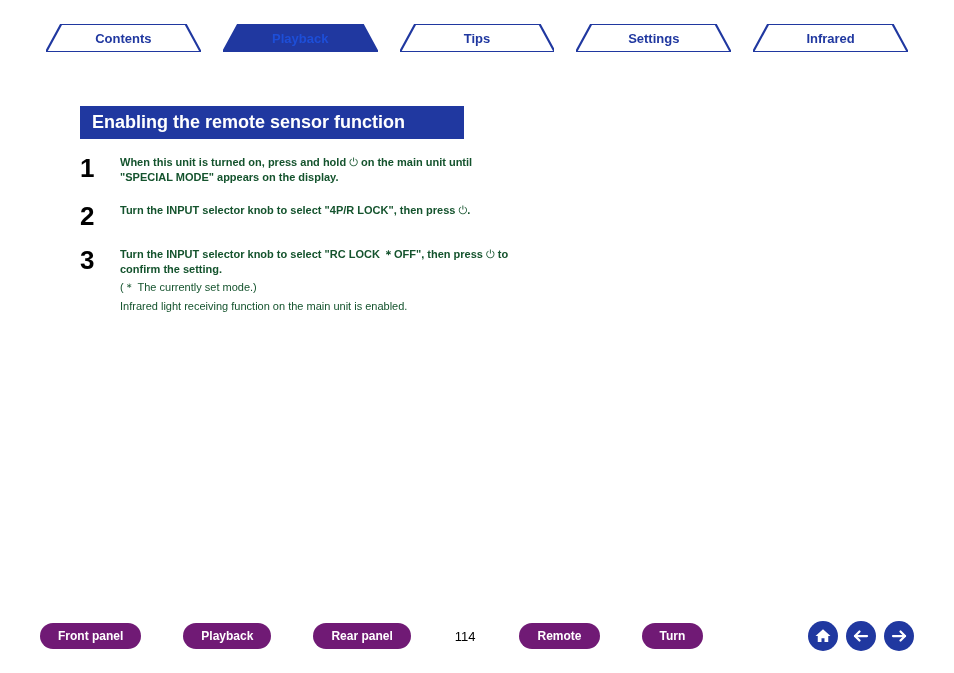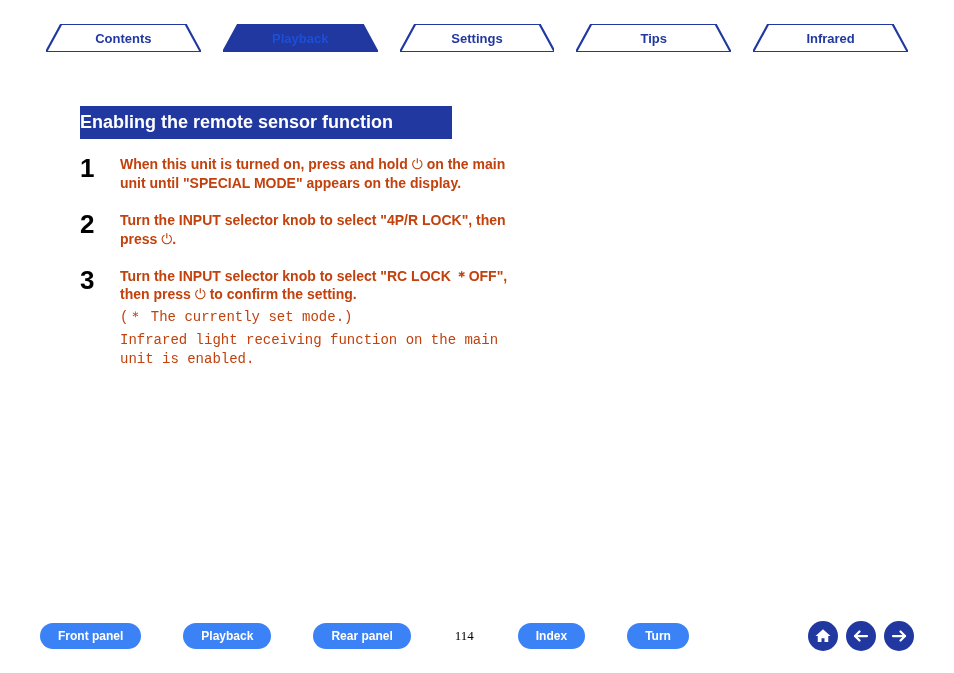--- a/index.html
+++ b/index.html
@@ -47,21 +47,21 @@
     color: #2038a0;
   }
   .tab.active .tab-label { color: #1d4ed8; }
 
   
   .section-bar {
     background: #2038a0;
     color: #fff;
     font-size: 18px;
     font-weight: 700;
-    padding: 6px 12px 6px 0;
+    padding: 6px 12px 6px 12px;
     width: 360px;
     margin: 0 0 16px 40px;
   }
 
   
   .steps {
     margin-left: 40px;
     width: 440px;
   }
   .step {
@@ -72,55 +72,54 @@
   }
   .step-num {
     font-size: 26px;
     font-weight: 700;
     color: #000;
     width: 22px;
     flex-shrink: 0;
     line-height: 1;
   }
   .step-body {
-    font-size: 14px;
-    color: #c2410c;
+    font-size: 11px;
+    color: #14532d;
     line-height: 1.35;
   }
   .step-body .bold { font-weight: 700; }
-  .step-body .note { font-weight: 400; margin-top: 4px; font-family: Liberation Mono, monospace; }
+  .step-body .note { font-weight: 400; margin-top: 4px; }
   .power-glyph {
     font-weight: 400;
     font-family: Arial, sans-serif;
   }
 
   
   .bottom {
     position: absolute;
     left: 40px;
     right: 40px;
     bottom: 22px;
     display: flex;
     align-items: center;
     gap: 42px;
   }
   .pill {
-    background: #3b82f6;
+    background: #701a75;
     color: #fff;
     font-size: 12px;
     font-weight: 700;
     padding: 6px 18px;
     border-radius: 14px;
     text-align: center;
   }
   .page-num {
     font-size: 13px;
     color: #000;
     margin: 0 2px;
-    font-family: Liberation Serif, serif;
   }
   .circle-btn {
     width: 30px;
     height: 30px;
     border-radius: 50%;
     background: #2038a0;
     color: #fff;
     display: flex;
     align-items: center;
     justify-content: center;
@@ -152,28 +151,28 @@
       <svg viewBox="0 0 142 28" preserveAspectRatio="none">
         <polygon points="0,28 14,0 128,0 142,28" fill="#2038a0" stroke="#2038a0" stroke-width="2"></polygon>
       </svg>
       <span class="tab-label">Playback</span>
     </div>
 
     <div class="tab">
       <svg viewBox="0 0 142 28" preserveAspectRatio="none">
         <polygon points="0,28 14,0 128,0 142,28" fill="#fff" stroke="#2038a0" stroke-width="2"></polygon>
       </svg>
+      <span class="tab-label">Tips</span>
+    </div>
+
+    <div class="tab">
+      <svg viewBox="0 0 142 28" preserveAspectRatio="none">
+        <polygon points="0,28 14,0 128,0 142,28" fill="#fff" stroke="#2038a0" stroke-width="2"></polygon>
+      </svg>
       <span class="tab-label">Settings</span>
-    </div>
-
-    <div class="tab">
-      <svg viewBox="0 0 142 28" preserveAspectRatio="none">
-        <polygon points="0,28 14,0 128,0 142,28" fill="#fff" stroke="#2038a0" stroke-width="2"></polygon>
-      </svg>
-      <span class="tab-label">Tips</span>
     </div>
 
     <div class="tab">
       <svg viewBox="0 0 142 28" preserveAspectRatio="none">
         <polygon points="0,28 14,0 128,0 142,28" fill="#fff" stroke="#2038a0" stroke-width="2"></polygon>
       </svg>
       <span class="tab-label">Infrared</span>
     </div>
   </div>
 
@@ -204,21 +203,21 @@
       </div>
     </div>
 
   </div>
 
   <div class="bottom">
     <div class="pill">Front panel</div>
     <div class="pill">Playback</div>
     <div class="pill">Rear panel</div>
     <div class="page-num">114</div>
-    <div class="pill">Index</div>
+    <div class="pill">Remote</div>
     <div class="pill">Turn</div>
 
     <div class="circle-row">
       <div class="circle-btn">
         <svg width="18" height="18" viewBox="0 0 24 24" fill="#fff">
           <path d="M12 3 L2 12 h3 v8 h5 v-5 h4 v5 h5 v-8 h3 Z"></path>
         </svg>
       </div>
       <div class="circle-btn">
         <svg width="18" height="18" viewBox="0 0 24 24" fill="none" stroke="#fff" stroke-width="3" stroke-linecap="round" stroke-linejoin="round">

